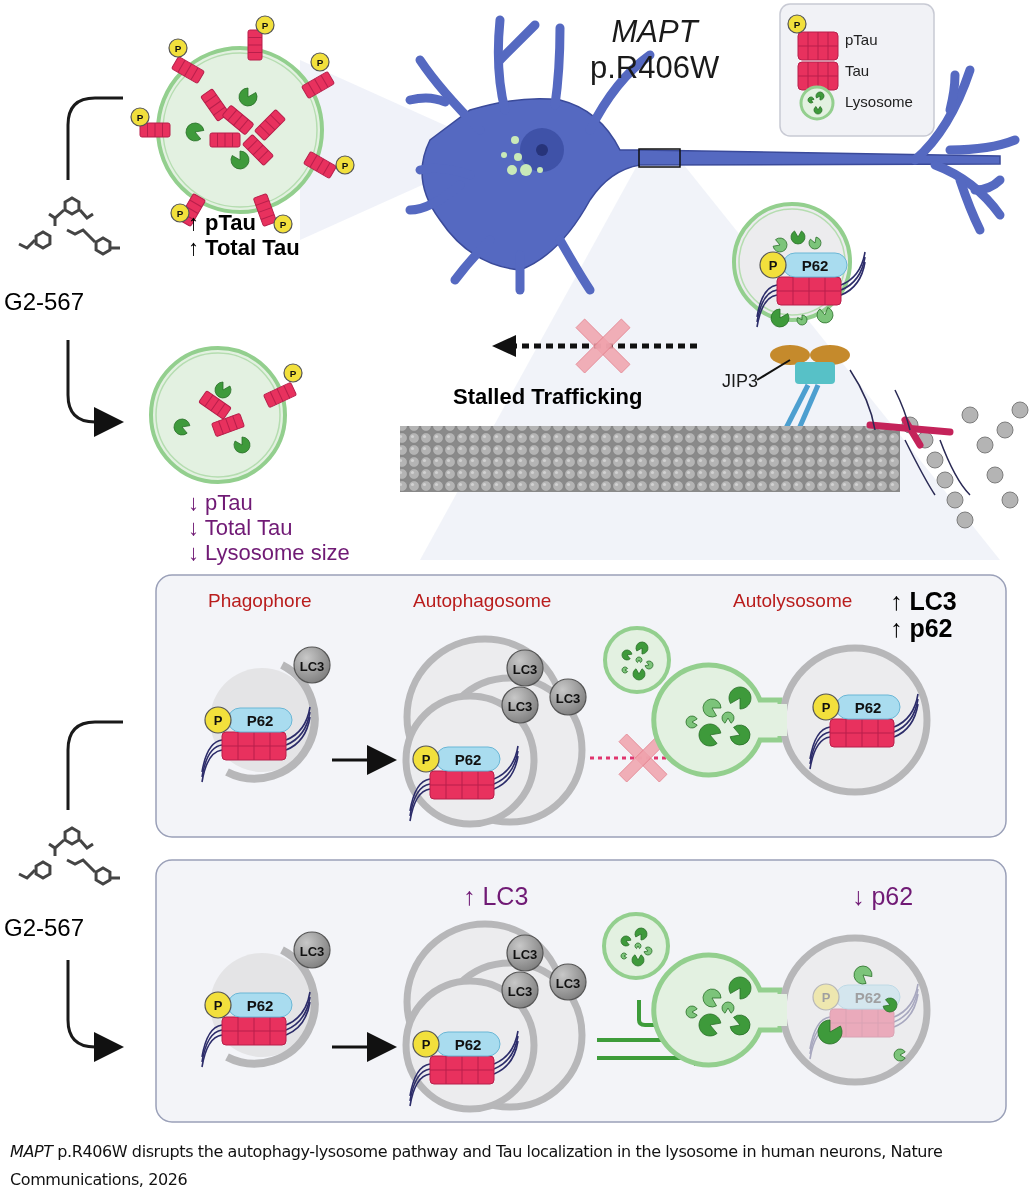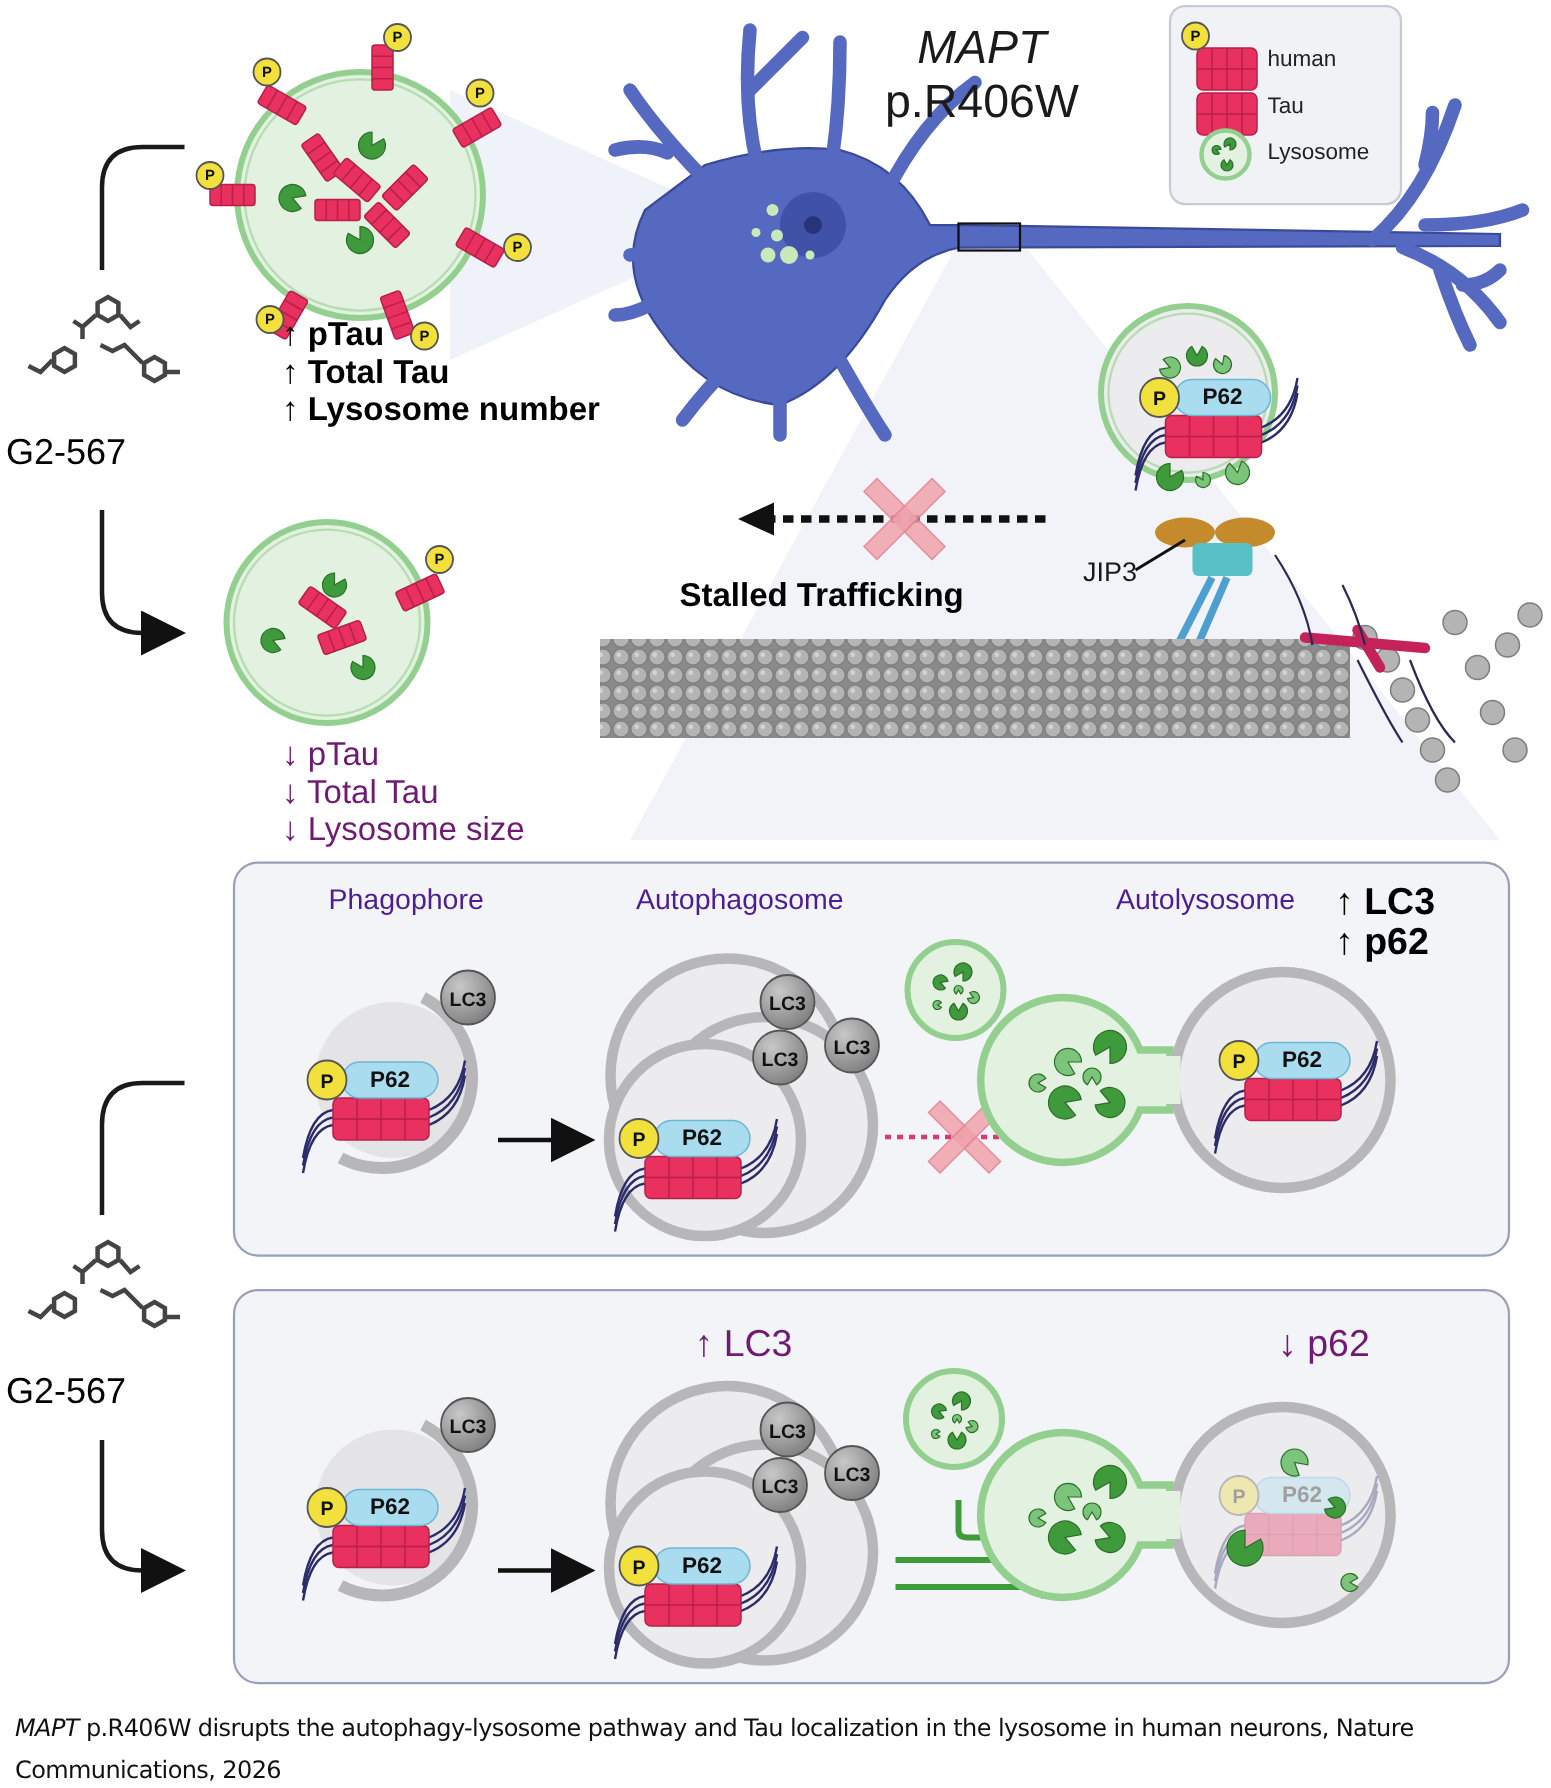--- a/index.html
+++ b/index.html
@@ -4,21 +4,21 @@
 <style>
   html, body { margin:0; padding:0; background:#ffffff; }
   body { width:1034px; height:1192px; position:relative; overflow:hidden;
          font-family:"Liberation Sans", "DejaVu Sans", sans-serif; }
   svg#fig { position:absolute; left:0; top:0; }
   .lbl { position:absolute; white-space:nowrap; line-height:1; }
   .pink { color:#000000; font-weight:bold; }
   .green { color:#701a75; font-weight:normal; }
   .dark { color:#1a1a1a; }
   .effects div { font-size:22px; line-height:25px; }
-  .stage-title { font-size:19px; color:#4c1d95;margin-left:11px; }
+  .stage-title { font-size:19px; color:#b91c1c; }
   .drug-name { font-size:24px; color:#000000;text-align:center; }
   .gene { font-size:31px; color:#1a1a1a; text-align:center; line-height:36px; }
   .legend-txt { font-size:15px; color:#222; }
   .caption { position:absolute; left:10px; top:1138px; width:1010px;
              font-family:"DejaVu Sans", sans-serif; font-size:16px;
              line-height:28px; color:#111; letter-spacing:-0.4px; }
 </style>
 </head>
 <body>
 
@@ -538,31 +538,30 @@
       <path d="M890,1005 L885.5004867321942,999.6376888981672 A7,7 0 1 1 883.1063457289146,1006.2155372436686 Z" fill="#3e9a3b" stroke="#2a6e28" stroke-width="0.8"></path>
       <path d="M900,1055 L905.1961524227066,1058 A6,6 0 1 1 905.1961524227066,1052 Z" fill="#7cc47a" stroke="#2a6e28" stroke-width="0.8"></path>
     </g>
 </svg>
 
 <div class="lbl gene" style="left:590px; top:14px;">
   <div style="font-style:italic;">MAPT</div>
   <div>p.R406W</div>
 </div>
 
-<div class="lbl legend-txt" style="left:845px; top:32px;">human</div>
+<div class="lbl legend-txt" style="left:845px; top:32px;">pTau</div>
 <div class="lbl legend-txt" style="left:845px; top:63px;">Tau</div>
 <div class="lbl legend-txt" style="left:845px; top:94px;">Lysosome</div>
 
 <div class="lbl drug-name" style="left:4px; top:290px;">G2-567</div>
 <div class="lbl drug-name" style="left:4px; top:916px;">G2-567</div>
 
 <div class="lbl effects pink" style="left:188px; top:210px;">
   <div>↑ pTau</div>
   <div>↑ Total Tau</div>
-  <div>↑ Lysosome number</div>
 </div>
 
 <div class="lbl effects green" style="left:188px; top:490px;">
   <div>↓ pTau</div>
   <div>↓ Total Tau</div>
   <div>↓ Lysosome size</div>
 </div>
 
 <div class="lbl pink" style="left:453px; top:386px; font-size:22px;">Stalled Trafficking</div>
 <div class="lbl dark" style="left:705px; top:372px; font-size:18px;margin-left:17px;">JIP3</div>

